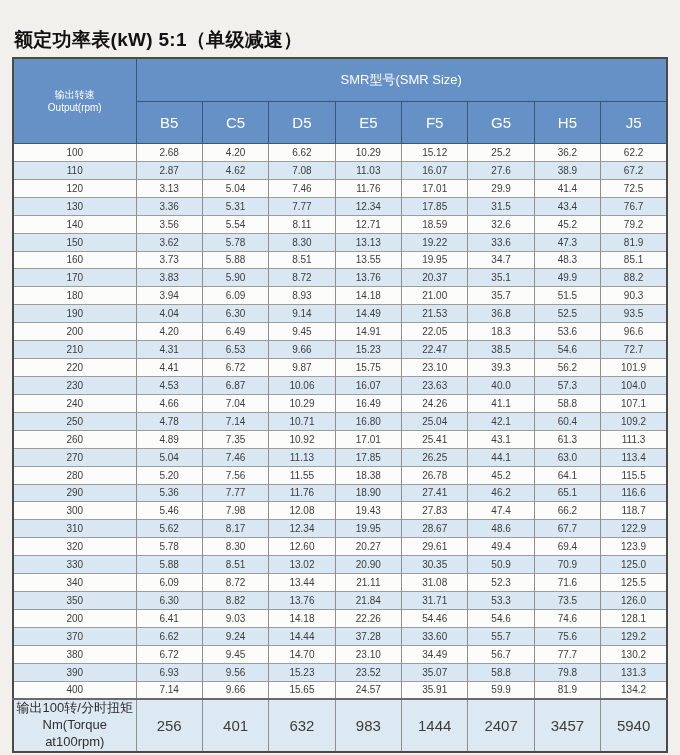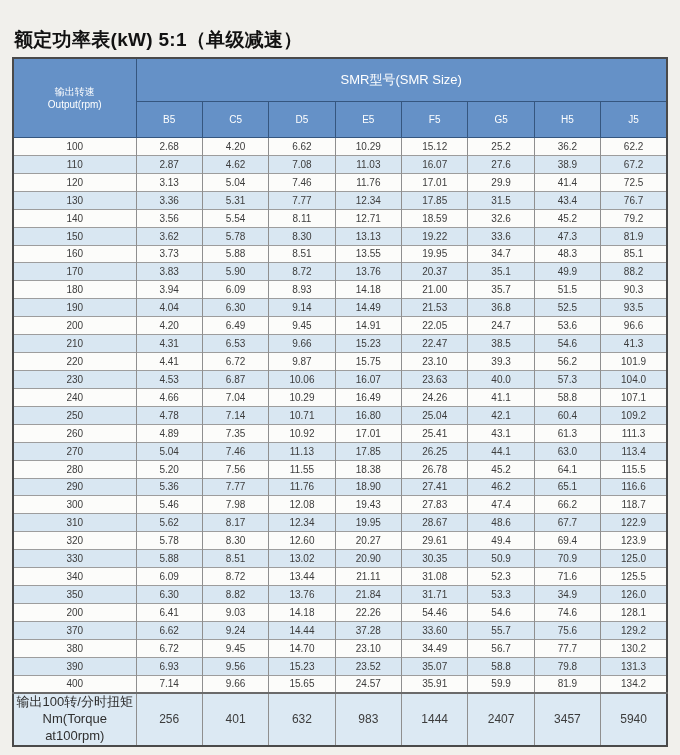--- a/index.html
+++ b/index.html
@@ -30,36 +30,36 @@
     background:var(--row-bg);
     border:2px solid var(--outer);
   }
   thead th{
     background:var(--header-bg);color:#ffffff;font-weight:normal;
     border:1px solid var(--header-border);
     padding:12px;
   }
   th.col0-header{font-size:10px;line-height:1.3;}
   th.group-header{height:19px;font-size:13px;}
-  th.size-col{height:27px;font-size:10px;}
+  th.size-col{height:27px;font-size:15px;}
   tbody td{
     height:17.93px;padding:0;text-align:center;
     font-size:10px;color:var(--ink);
     border-right:1px solid var(--grid);
     border-top:1px solid #9d9d9d;
     background:var(--row-bg);
   }
   tbody tr.alt td{background:var(--row-alt-bg);}
   tbody td:last-child{border-right:none;text-align:center;}
   tfoot td{
     background:var(--torque-bg);
     border-top:2px solid #6a6a6a;
     border-right:1px solid var(--grid);
     height:40px;text-align:center;
-    font-size:12px;color:var(--ink);
+    font-size:15px;color:var(--ink);
     padding:0;
   }
   tfoot td:last-child{border-right:none;}
   .torque-label{font-size:13px;line-height:1.3;color:#2f2f2f;margin-top:24px;}
   .notes{
     position:absolute;left:14px;top:709px;
     font-size:11.5px;color:#3d3d3d;line-height:1.6;
   }
 </style>
 </head>
@@ -205,34 +205,34 @@
         <td>52.5</td>
         <td>93.5</td>
       </tr>
       <tr>
         <td>200</td>
         <td>4.20</td>
         <td>6.49</td>
         <td>9.45</td>
         <td>14.91</td>
         <td>22.05</td>
-        <td>24.7</td>
+        <td>18.3</td>
         <td>53.6</td>
         <td>96.6</td>
       </tr>
       <tr class="alt">
         <td>210</td>
         <td>4.31</td>
         <td>6.53</td>
         <td>9.66</td>
         <td>15.23</td>
         <td>22.47</td>
         <td>38.5</td>
         <td>54.6</td>
-        <td>41.3</td>
+        <td>72.7</td>
       </tr>
       <tr>
         <td>220</td>
         <td>4.41</td>
         <td>6.72</td>
         <td>9.87</td>
         <td>15.75</td>
         <td>23.10</td>
         <td>39.3</td>
         <td>56.2</td>
@@ -371,21 +371,21 @@
         <td>125.5</td>
       </tr>
       <tr class="alt">
         <td>350</td>
         <td>6.30</td>
         <td>8.82</td>
         <td>13.76</td>
         <td>21.84</td>
         <td>31.71</td>
         <td>53.3</td>
-        <td>34.9</td>
+        <td>73.5</td>
         <td>126.0</td>
       </tr>
       <tr>
         <td>200</td>
         <td>6.41</td>
         <td>9.03</td>
         <td>14.18</td>
         <td>22.26</td>
         <td>54.46</td>
         <td>54.6</td>

